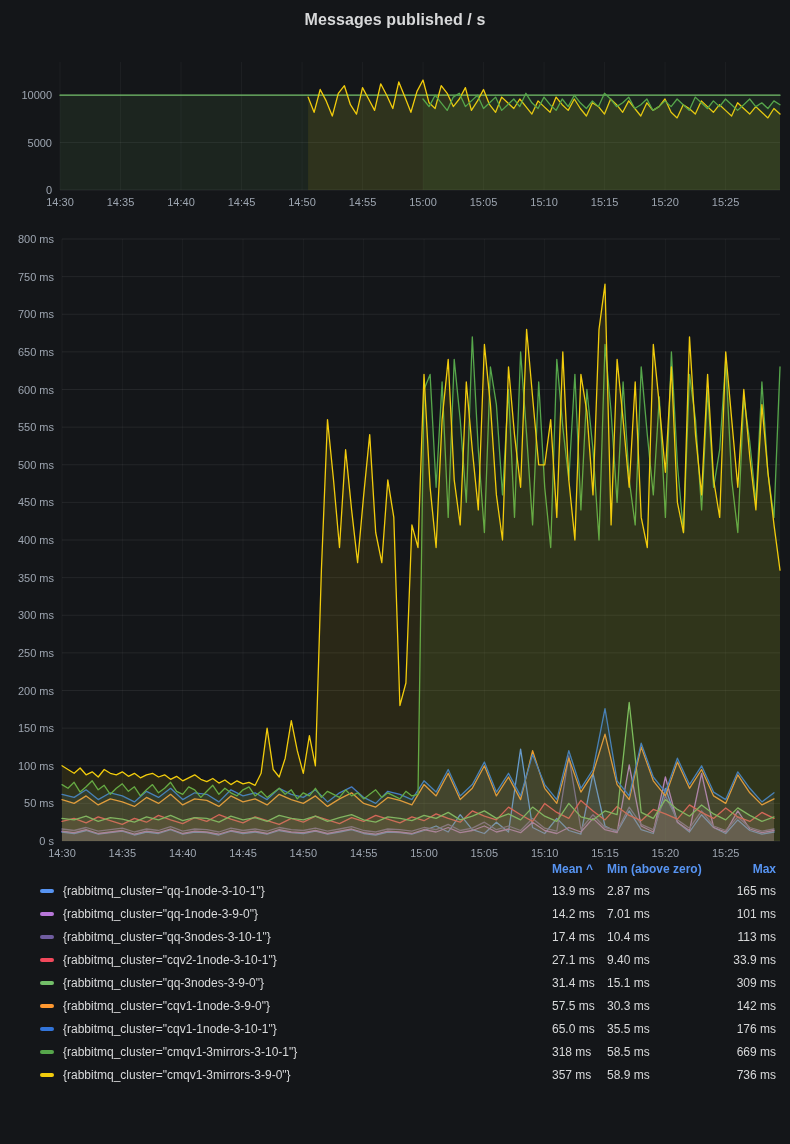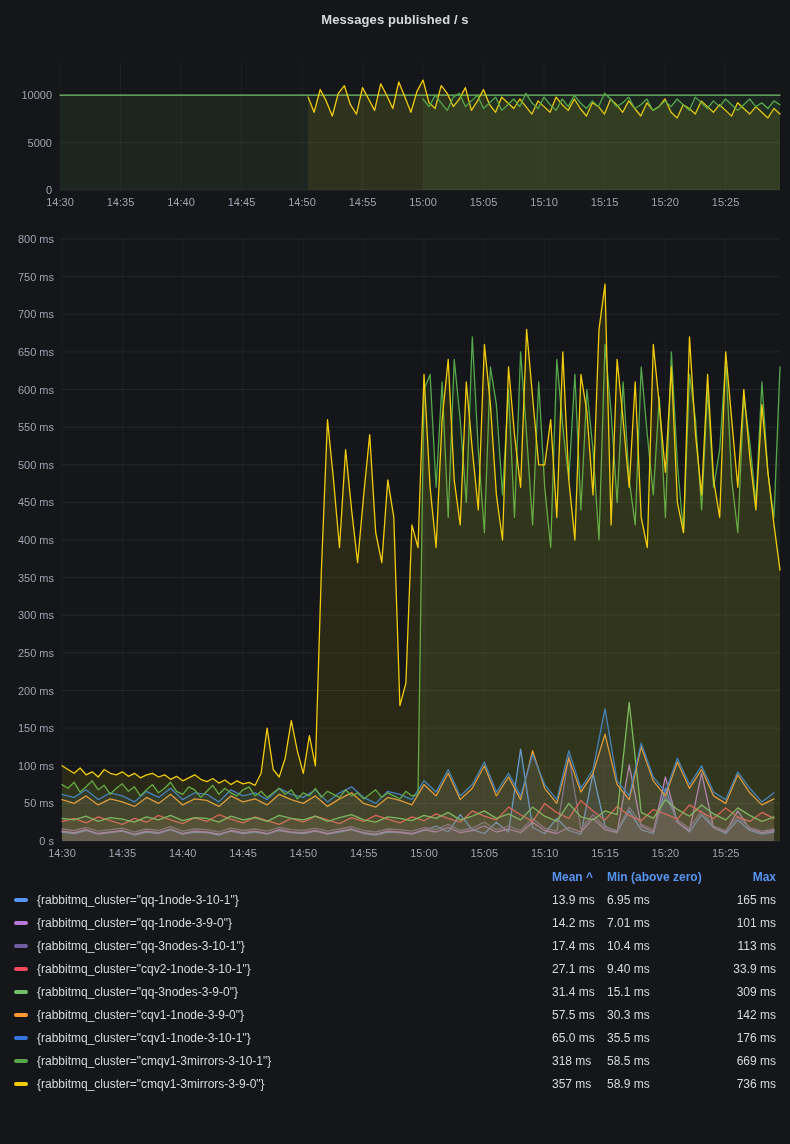--- a/index.html
+++ b/index.html
@@ -3,31 +3,31 @@
 <meta charset="utf-8">
 <style>
   html,body{margin:0;padding:0}
   body{
     width:790px;height:1144px;overflow:hidden;
     background:#141619;
     font-family:"Liberation Sans",sans-serif;
     -webkit-font-smoothing:antialiased;
   }
   .panel-title{
-    color:#d8d9da;font-size:13px;font-weight:600;text-align:center;
+    color:#d8d9da;font-size:16px;font-weight:600;text-align:center;
     height:40px;line-height:40px;letter-spacing:.1px;
   }
   .panel-title.second{padding-top:14px}
   svg{display:block}
   .tick{fill:#9da5b0;font-size:11px;font-family:"Liberation Sans",sans-serif}
   
   .legend{padding:0}
   .lg-row,.lg-head{
-    display:flex;align-items:flex-end;
-    padding:0 14px;font-size:12px;color:#d8d9da;
+    display:flex;align-items:flex-start;
+    padding:0 14px;font-size:12px;color:#d8d9da;margin-left:26px;
   }
   .lg-head{height:22px;color:#5794F2;font-weight:600}
   .lg-row{height:23px;cursor:pointer}
   .lg-label-col{flex:1;display:flex;align-items:center;min-width:0;white-space:nowrap;overflow:hidden}
   .lg-mean{width:55px;flex:0 0 auto}
   .lg-min{width:123px;flex:0 0 auto}
   .lg-max{width:46px;flex:0 0 auto;text-align:right}
   .swatch{
     display:inline-block;width:14px;height:4px;border-radius:2px;
     margin-right:9px;flex:0 0 auto;
@@ -167,21 +167,21 @@
         <span class="lg-min">Min (above zero)</span>
         <span class="lg-max">Max</span>
       </div>
       <div id="legend-rows">
           <div class="lg-row">
             <span class="lg-label-col">
               <span class="swatch" style="background: rgb(87, 148, 242);"></span>
               <span>{rabbitmq_cluster="qq-1node-3-10-1"}</span>
             </span>
             <span class="lg-mean">13.9 ms</span>
-            <span class="lg-min">6.95 ms</span>
+            <span class="lg-min">2.87 ms</span>
             <span class="lg-max">165 ms</span>
           </div>
           <div class="lg-row">
             <span class="lg-label-col">
               <span class="swatch" style="background: rgb(184, 119, 217);"></span>
               <span>{rabbitmq_cluster="qq-1node-3-9-0"}</span>
             </span>
             <span class="lg-mean">14.2 ms</span>
             <span class="lg-min">7.01 ms</span>
             <span class="lg-max">101 ms</span>

